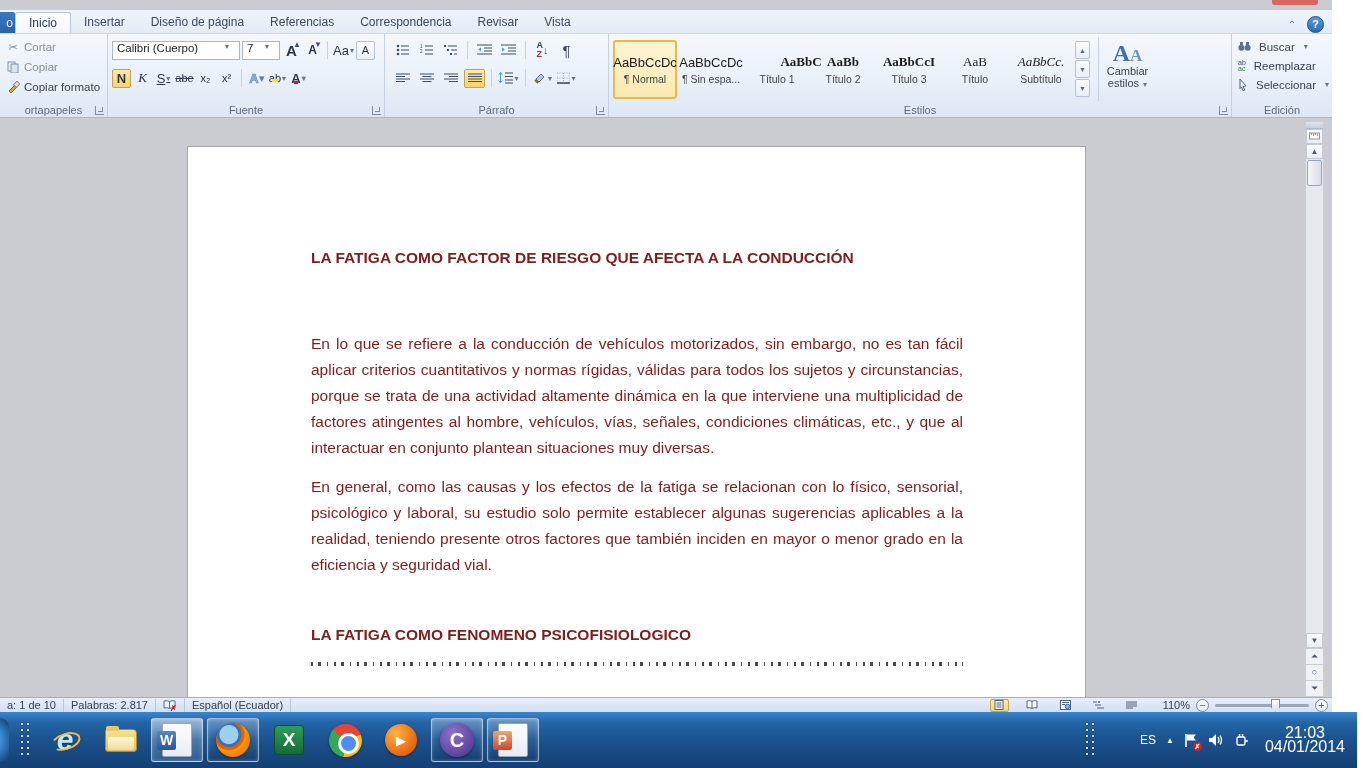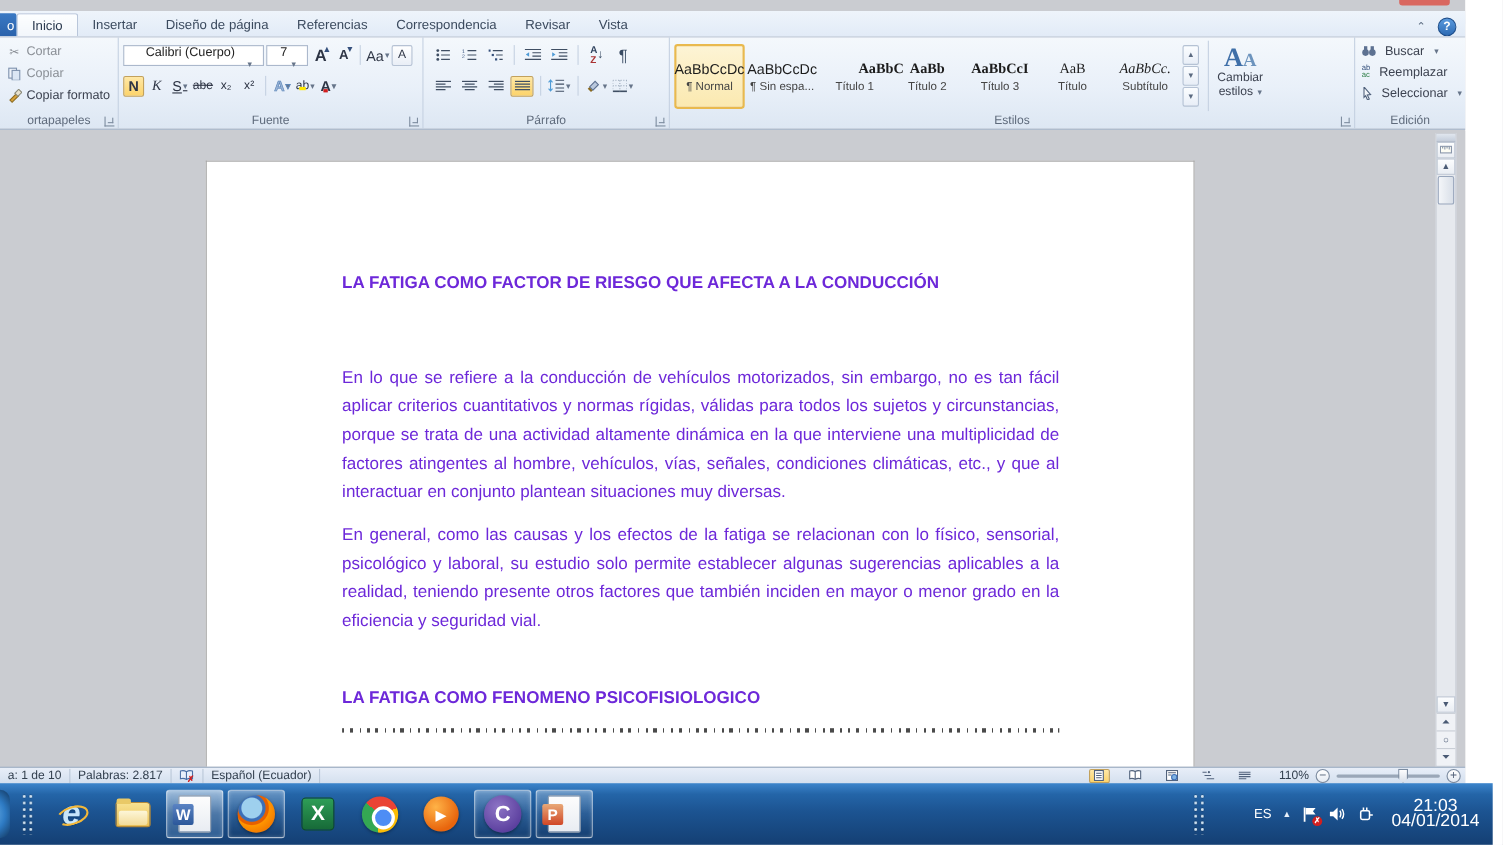--- a/index.html
+++ b/index.html
@@ -47,22 +47,22 @@
 
   
   .g-clip { width:108px; }
   .cliprow { display:flex; align-items:center; gap:4px; height:20px; font-size:11.5px; color:#8a8f96; padding-left:2px; }
   .cliprow.en { color:#3c4250; }
   .mini-ic { width:14px; height:14px; display:inline-flex; align-items:center; justify-content:center; font-size:11px; }
 
   
   .g-font { width:277px; }
   .frow { display:flex; align-items:center; gap:2px; height:22px; margin-top:2px; }
-  .combo { background:#fff; border:1px solid #abb8cc; height:19px; display:flex; align-items:center;
-    font-size:11.5px; color:#222; padding:0 10px 0 4px;flex-direction:column; }
+  .combo { background:#fff; border:1px solid #abb8cc; height:19px; display:flex; align-items:flex-start;
+    font-size:11.5px; color:#222; padding:0 10px 0 4px; }
   .combo .car { margin-left:auto; color:#67758a; font-size:8px; padding-left:3px; }
   .c-name { width:128px; }
   .c-size { width:38px; }
   .fbtn { min-width:19px; height:19px; display:inline-flex; align-items:center; justify-content:center;
     font-size:13px; color:#2e3razor545; color:#2e3545; border-radius:2px; position:relative; }
   .fbtn.sel { background:linear-gradient(#ffe8a6,#fcd36a); border:1px solid #c2a15c; }
   .caret { font-size:8px; color:#67758a; margin-left:1px; }
   .supmark { position:absolute; top:-1px; right:0px; font-size:8px; color:#35507c; }
   .ulbar { position:absolute; left:3px; right:3px; bottom:2px; height:3px; }
   .sep-v { width:1px; height:18px; background:#c5d1e1; margin:0 3px; }
@@ -103,21 +103,21 @@
 
   
   .g-ed { width:100px; border-right:none; }
   .edrow { display:flex; align-items:center; gap:8px; height:19px; font-size:11.5px; color:#3c4250; padding-left:2px; }
   .edrow svg { flex:none; }
 
   
   .docarea { position:absolute; left:0; top:119px; bottom:15px; width:100%; background:#caccd1; overflow:hidden; }
   .page { position:absolute; left:187px; top:27px; width:899px; bottom:-2px; background:#fff;
     border:1px solid #a6a6a6; border-bottom:none; }
-  .pagecontent { padding:98px 122px 0 123px; color:#6d28d9; font-size:15.5px; line-height:26px; }
+  .pagecontent { padding:98px 122px 0 123px; color:#7f1d1d; font-size:15.5px; line-height:26px; }
   .pagecontent h1 { font-size:15.5px; font-weight:bold; }
   .doc-h1 { margin-bottom:60px; }
   .jpara { text-align:justify; }
   .doc-p1 { margin-bottom:13px; }
   .doc-p2 { margin-bottom:44px; }
   .doc-h2 { margin-bottom:14px; }
   .cutline { height:4px; overflow:hidden; margin-top:1px;
     background:repeating-linear-gradient(90deg,#4a4a4a 0 2px,transparent 2px 7px,#4a4a4a 7px 10px,transparent 10px 16px,#4a4a4a 16px 17px,transparent 17px 23px);
     width:652px; }
 

